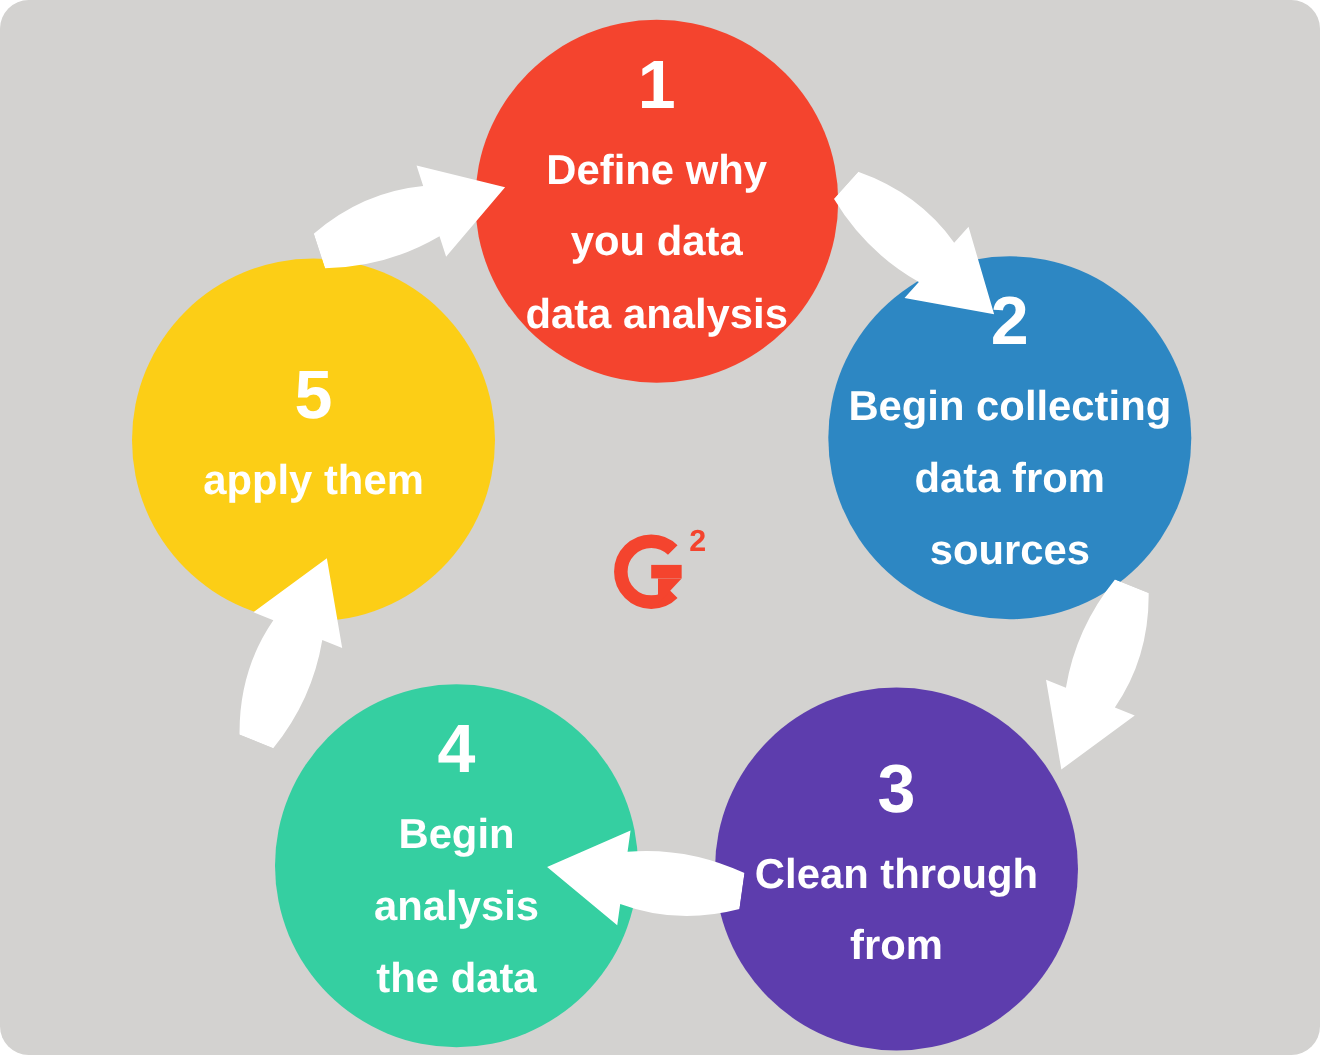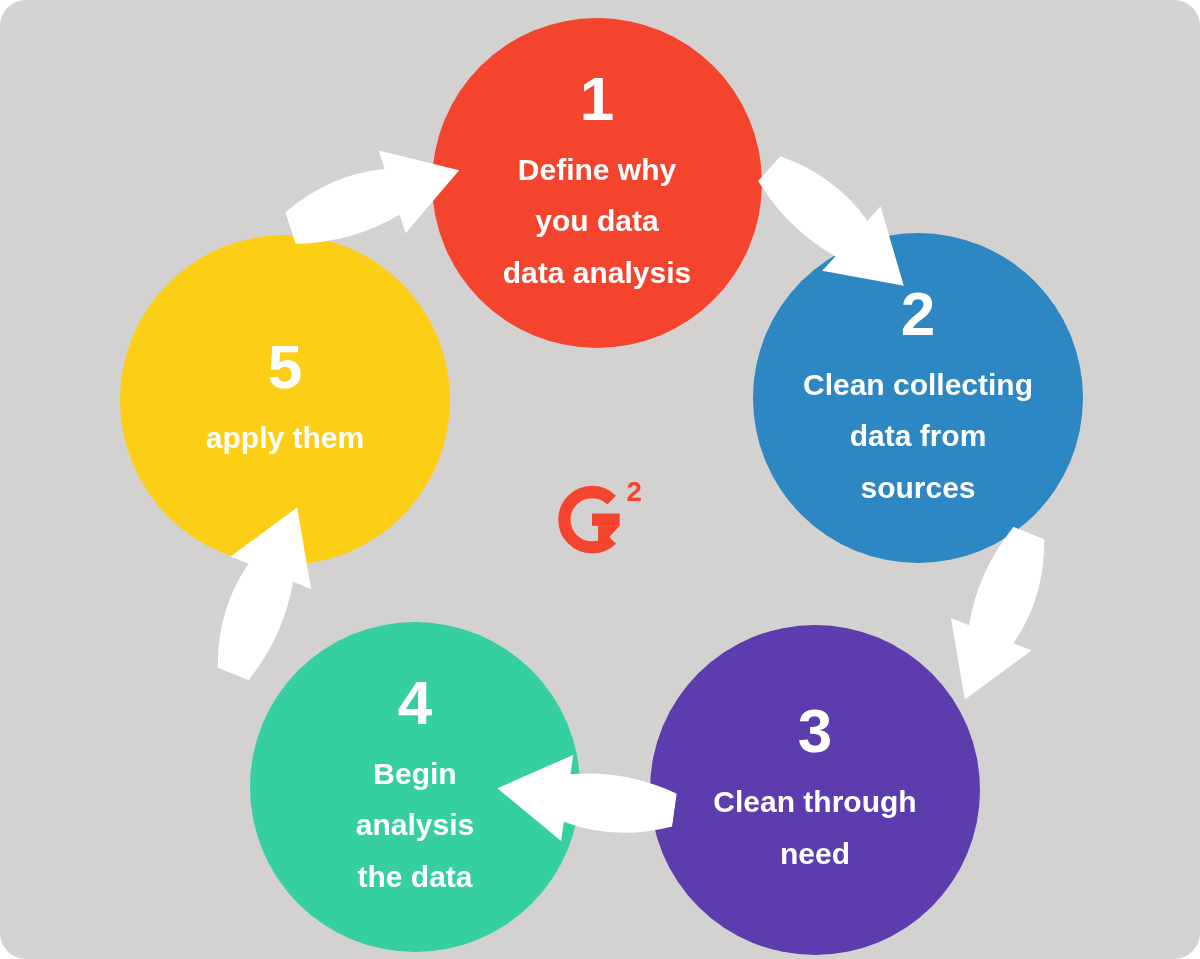--- a/index.html
+++ b/index.html
@@ -28,21 +28,21 @@
     color: #ffffff;
     z-index: 2;
   }
   .circle .num {
     font-size: 62px;
     font-weight: 700;
     line-height: 1;
     margin-bottom: 14px;
   }
   .circle .line {
-    font-size: 30px;
+    font-size: 38px;
     font-weight: 700;
     line-height: 1.72;
     white-space: nowrap;
   }
   .c1 { left: 432px; top: 18px; }
   .c2 { left: 753px; top: 233px; }
   .c3 { left: 650px; top: 625px; }
   .c4 { left: 250px; top: 622px; }
   .c5 { left: 120px; top: 235px; }
 
@@ -80,29 +80,29 @@
 
   <div class="circle c1" style="background: rgb(244, 68, 46);">
     <div class="num">1</div>
     <div class="line">Define why</div>
     <div class="line">you data</div>
     <div class="line">data analysis</div>
   </div>
 
   <div class="circle c2" style="background: rgb(45, 135, 195);">
     <div class="num">2</div>
-    <div class="line">Clean collecting</div>
+    <div class="line">Begin collecting</div>
     <div class="line">data from</div>
     <div class="line">sources</div>
   </div>
 
   <div class="circle c3" style="background: rgb(93, 61, 173);">
     <div class="num">3</div>
     <div class="line">Clean through</div>
-    <div class="line">need</div>
+    <div class="line">from</div>
   </div>
 
   <div class="circle c4" style="background: rgb(53, 207, 161);">
     <div class="num">4</div>
     <div class="line">Begin</div>
     <div class="line">analysis</div>
     <div class="line">the data</div>
   </div>
 
   <div class="circle c5" style="background: rgb(252, 206, 22);">

